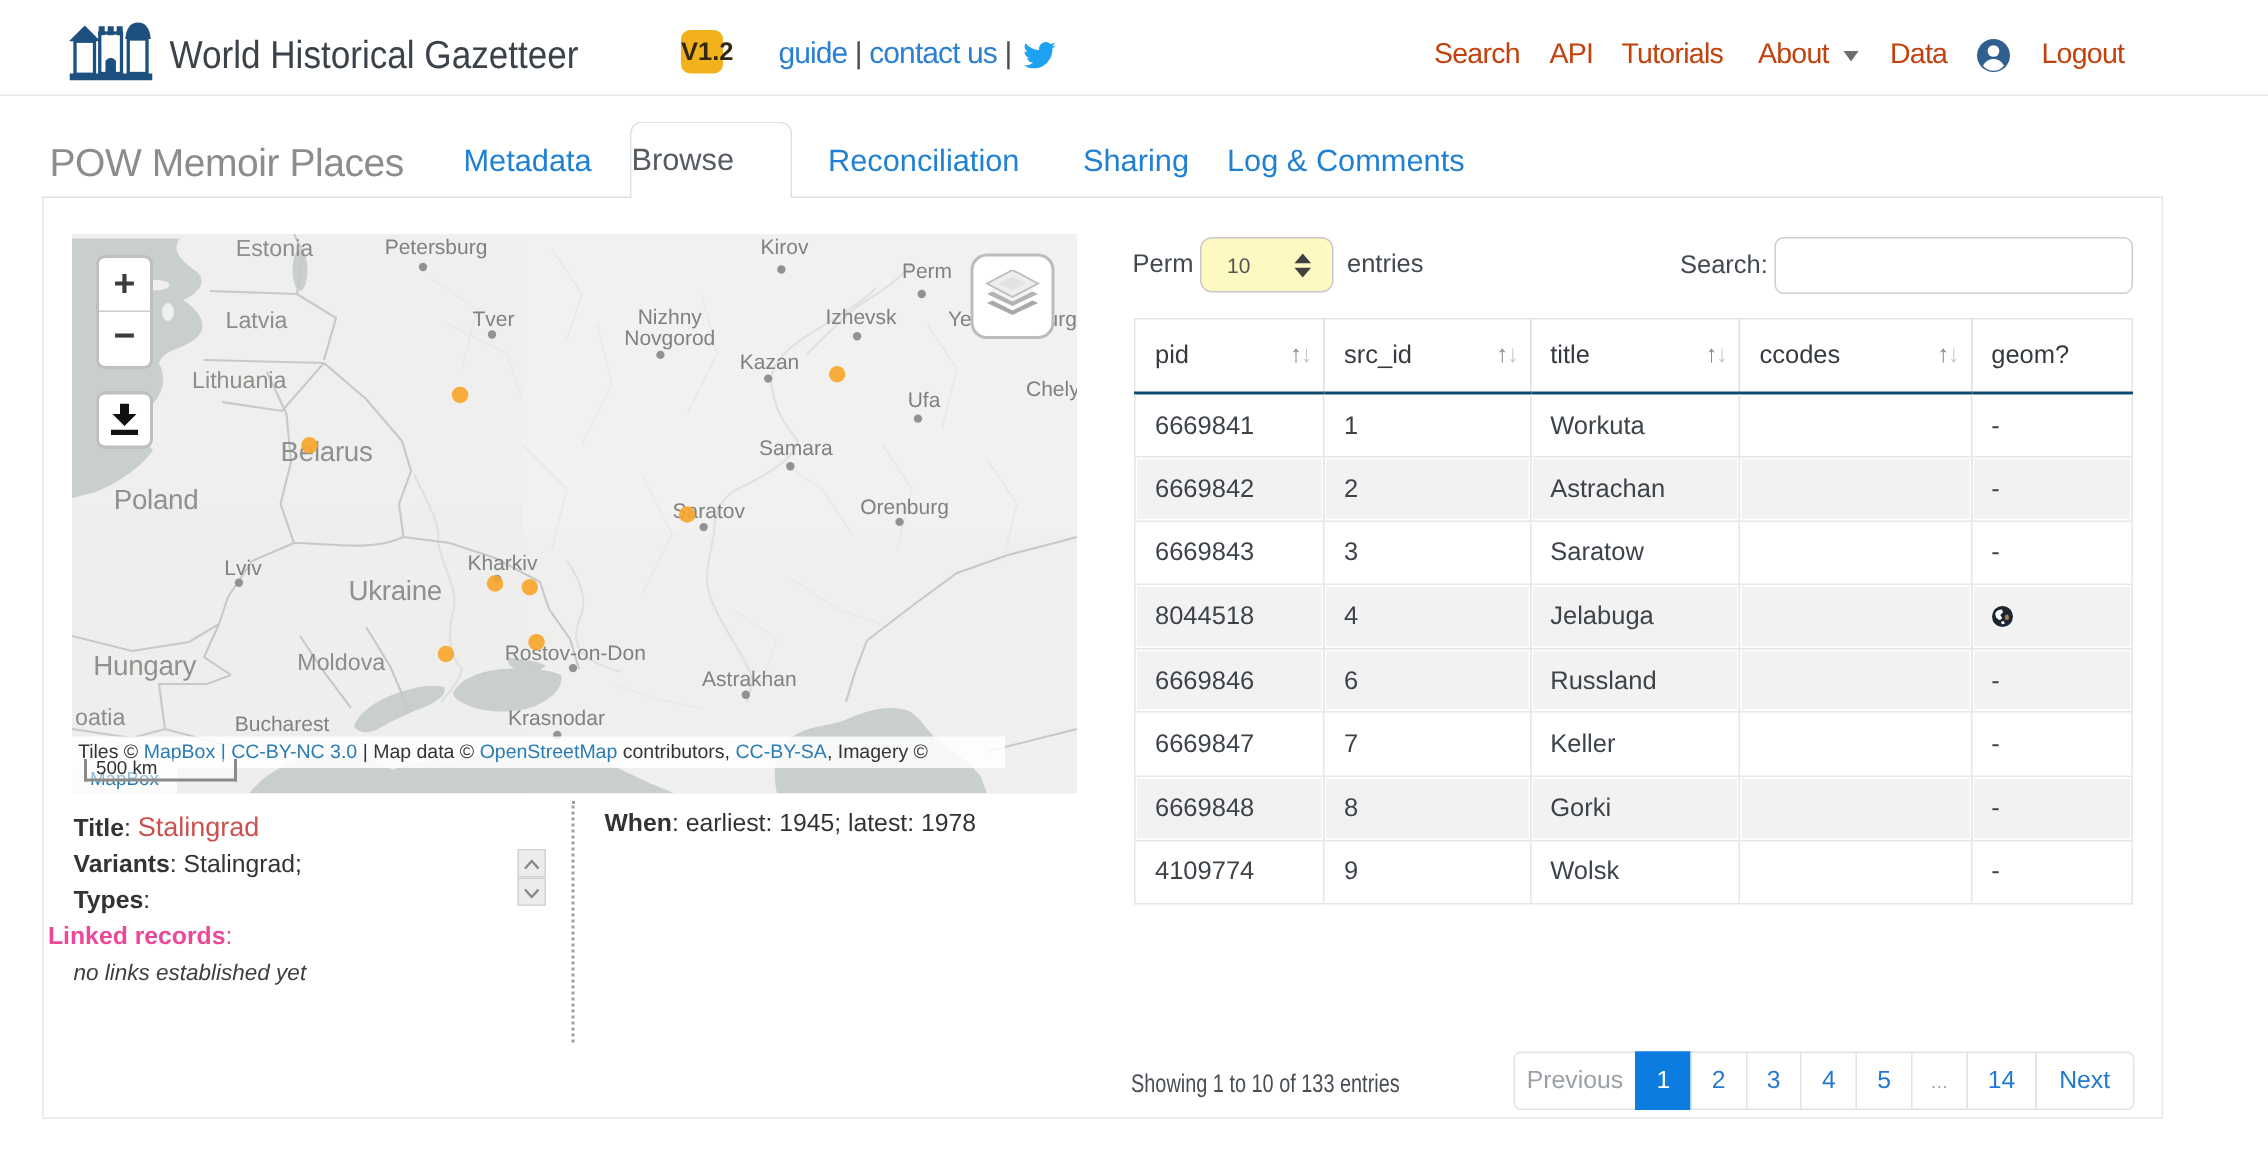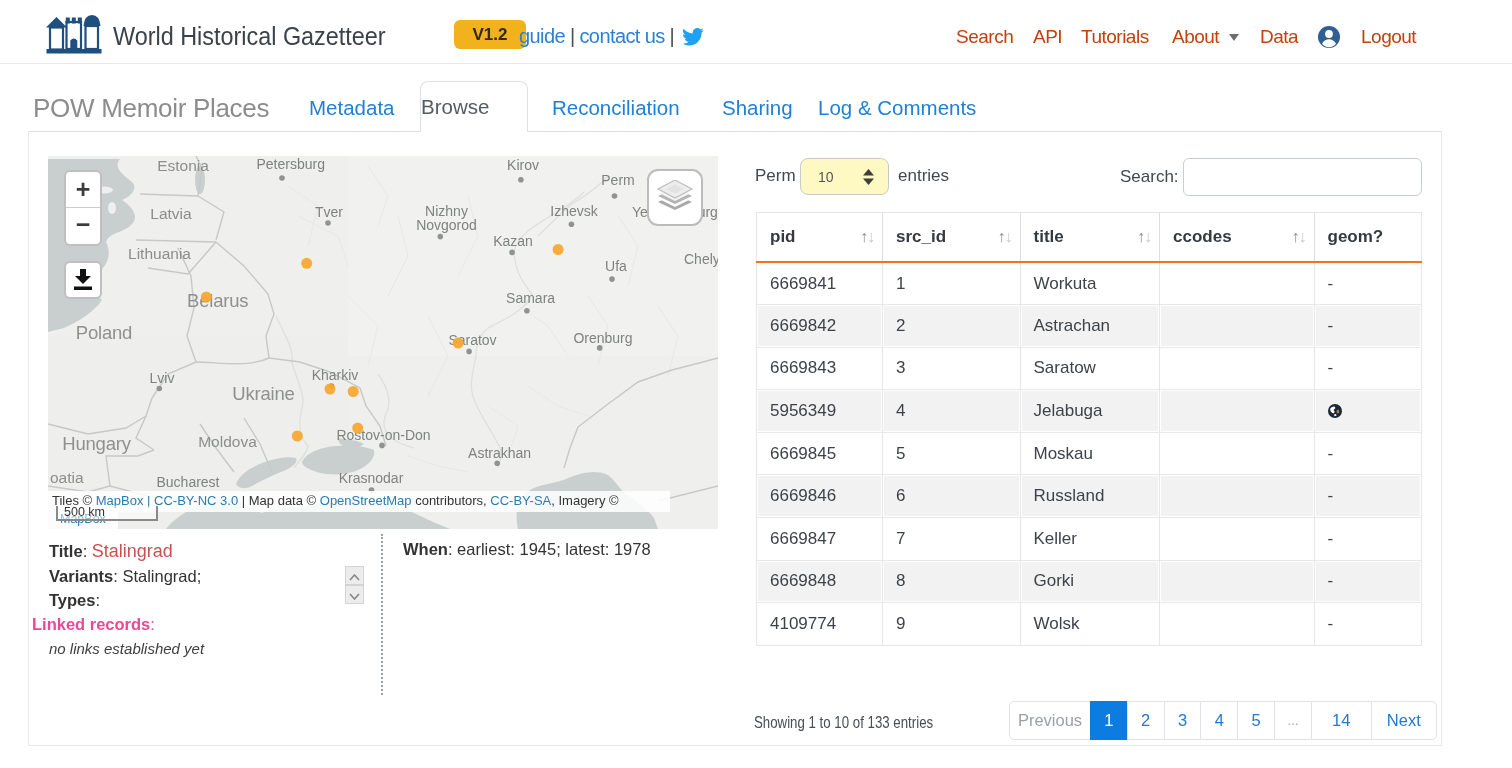--- a/index.html
+++ b/index.html
@@ -1,21 +1,21 @@
 <!DOCTYPE html>
 <html><head>
 <meta charset="utf-8">
 <style>
 *{margin:0;padding:0;box-sizing:border-box}
 html,body{width:1512px;height:768px;background:#fff;font-family:"Liberation Sans",sans-serif;overflow:hidden}
 .abs{position:absolute}
 .nav-item{position:absolute;top:26px;font-size:19px;color:#c2410c;letter-spacing:-0.5px}
 .tab{position:absolute;top:96px;font-size:20.5px;color:#1f80d4}
 
-.th1{text-align:left;padding-left:13px;font-weight:bold;color:#343a40;border-right:1px solid #dedede;border-top:1px solid #e4e4e4;border-bottom:2px solid #f97316;position:relative}
+.th1{text-align:left;padding-left:13px;font-weight:normal;color:#343a40;border-right:1px solid #dedede;border-top:1px solid #e4e4e4;border-bottom:2px solid #0c4a6e;position:relative}
 .th1:last-child{border-right:none}
 table{border:1px solid #e6e6e6}
 tbody td{height:42.6px;padding-left:13px;border-right:1px solid #e6e6e6;border-top:1px solid #e8e8e8}
 tbody td:last-child{border-right:none}
 tbody tr.st td{background:#f2f2f2;box-shadow:inset 0 1px 0 #fff,inset 0 -1px 0 #fff,inset 1px 0 0 #fff,inset -1px 0 0 #fff}
 tbody tr.hl td{background:#fdff66;box-shadow:inset 0 4px 0 #fff,inset 0 -2px 0 #fff,inset 2px 0 0 #fff,inset -2px 0 0 #fff}
 .sort{position:absolute;right:8px;top:15px;font-size:16px;letter-spacing:-1px}
 .s1{color:#8a8a8a}.s2{color:#c8c8c8}
 .pg{border:1px solid #dfe3e7;margin-left:-1px;display:flex;align-items:center;justify-content:center;background:#fff}
 </style>
@@ -30,21 +30,21 @@
   <rect x="4" y="14.5" width="13" height="22" fill="#fff" stroke="#1d4f7f" stroke-width="2.2"></rect>
   <rect x="20.5" y="9" width="14.5" height="27" fill="#fff" stroke="#1d4f7f" stroke-width="2.2"></rect>
   <rect x="19.8" y="4.5" width="4" height="6" fill="#1d4f7f"></rect>
   <rect x="25.8" y="4.5" width="4" height="6" fill="#1d4f7f"></rect>
   <rect x="31.8" y="4.5" width="4" height="6" fill="#1d4f7f"></rect>
   <path d="M24.3 36 L24.3 27.5 Q27.8 23.5 31.3 27.5 L31.3 36 Z" fill="#1d4f7f"></path>
   <path d="M37.5 13 Q38.5 2 46 2 Q53.5 2 54.5 13 Z" fill="#1d4f7f"></path>
   <rect x="39.5" y="13" width="12.5" height="23" fill="#fff" stroke="#1d4f7f" stroke-width="2.2"></rect>
 </svg>
 <div class="abs" style="left:113px;top:21px;font-size:26px;color:#3b4249;transform:scaleX(0.9);transform-origin:0 50%">World Historical Gazetteer</div>
-<div class="abs" style="left:454px;top:20px;width:72px;height:29px;background:#f2b21d;border-radius:6px;text-align:center;line-height:29px;font-size:17px;font-weight:bold;color:#33280a">V1.2</div>
+<div class="abs" style="left:454px;top:20px;width:28px;height:29px;background:#f2b21d;border-radius:6px;text-align:center;line-height:29px;font-size:17px;font-weight:bold;color:#33280a">V1.2</div>
 <div class="abs" style="left:519px;top:25px;font-size:20px;color:#2b80d4;letter-spacing:-0.6px">guide <span style="color:#4d4d4d">|</span> contact us <span style="color:#4d4d4d">|</span></div>
 <svg class="abs" style="left:682px;top:28px" width="22" height="18" viewBox="0 0 24 20">
   <path fill="#1da1f2" d="M24 2.4c-.9.4-1.8.66-2.8.78A4.9 4.9 0 0 0 23.34.4a9.7 9.7 0 0 1-3.1 1.18A4.86 4.86 0 0 0 16.6 0a4.92 4.92 0 0 0-4.8 6.04A13.9 13.9 0 0 1 1.67.9a4.93 4.93 0 0 0 1.52 6.57A4.8 4.8 0 0 1 .96 6.9v.06a4.92 4.92 0 0 0 3.95 4.83 4.9 4.9 0 0 1-2.22.08 4.93 4.93 0 0 0 4.6 3.42A9.87 9.87 0 0 1 0 17.3a13.9 13.9 0 0 0 7.55 2.22c9.06 0 14.01-7.5 14.01-14.01l-.02-.64A10 10 0 0 0 24 2.4z"></path>
 </svg>
 <div class="nav-item" style="left:956px">Search</div>
 <div class="nav-item" style="left:1033px">API</div>
 <div class="nav-item" style="left:1081px">Tutorials</div>
 <div class="nav-item" style="left:1172px">About</div>
 <div class="abs" style="left:1229px;top:34px;width:0;height:0;border-left:5.5px solid transparent;border-right:5.5px solid transparent;border-top:7px solid #6d6d6d"></div>
 <div class="nav-item" style="left:1260px">Data</div>
@@ -295,39 +295,32 @@
             <td>-</td>
           </tr>
 <tr>
             <td>6669843</td>
             <td>3</td>
             <td>Saratow</td>
             <td></td>
             <td>-</td>
           </tr>
 <tr class="st">
-            <td>5956349</td>
+            <td>8044518</td>
             <td>4</td>
             <td>Jelabuga</td>
             <td></td>
             <td>
 <svg width="14" height="14" viewBox="0 0 14 14" style="vertical-align:-2px">
                 <circle cx="7" cy="7" r="7" fill="#1c2733"></circle>
                 <path d="M2.2 4.5 Q4 2.2 6.5 2.4 L7.5 4 L5.5 6 L6.8 8 L5.2 9.5 L3 8 Q2 6.2 2.2 4.5Z" fill="#fff"></path>
                 <path d="M8.5 6.5 L10.5 5.5 Q11.8 7 11 9 L9 9.5 Z" fill="#b07b4f"></path>
                 <path d="M6 10.5 L8 10 L8.5 11.8 L6.5 12.2 Z" fill="#fff"></path>
               </svg>
 </td>
-          </tr>
-<tr>
-            <td>6669845</td>
-            <td>5</td>
-            <td>Moskau</td>
-            <td></td>
-            <td>-</td>
           </tr>
 <tr class="st">
             <td>6669846</td>
             <td>6</td>
             <td>Russland</td>
             <td></td>
             <td>-</td>
           </tr>
 <tr>
             <td>6669847</td>
@@ -356,17 +349,17 @@
 
 <div class="abs" style="left:754px;top:713px;font-size:17px;color:#484e54;transform:scaleX(0.78);transform-origin:0 0">Showing 1 to 10 of 133 entries</div>
 <div class="abs" style="left:1010px;top:701px;height:39px;display:flex;font-size:16.5px">
   <div class="pg" style="width:82px;color:#9aa0a5;border-radius:5px 0 0 5px">Previous</div>
   <div class="pg" style="width:37.8px;background:#0d7ce1;border-color:#0d7ce1;color:#fff">1</div>
   <div class="pg" style="width:37.8px;color:#2379d0">2</div>
   <div class="pg" style="width:37.8px;color:#2379d0">3</div>
   <div class="pg" style="width:37.8px;color:#2379d0">4</div>
   <div class="pg" style="width:37.8px;color:#2379d0">5</div>
   <div class="pg" style="width:37.8px;color:#9aa0a5;font-size:12px">…</div>
-  <div class="pg" style="width:61px;color:#2379d0">14</div>
+  <div class="pg" style="width:47px;color:#2379d0">14</div>
   <div class="pg" style="width:66px;color:#2379d0;border-radius:0 5px 5px 0">Next</div>
 </div>
 
 </div>
 
 </body></html>

